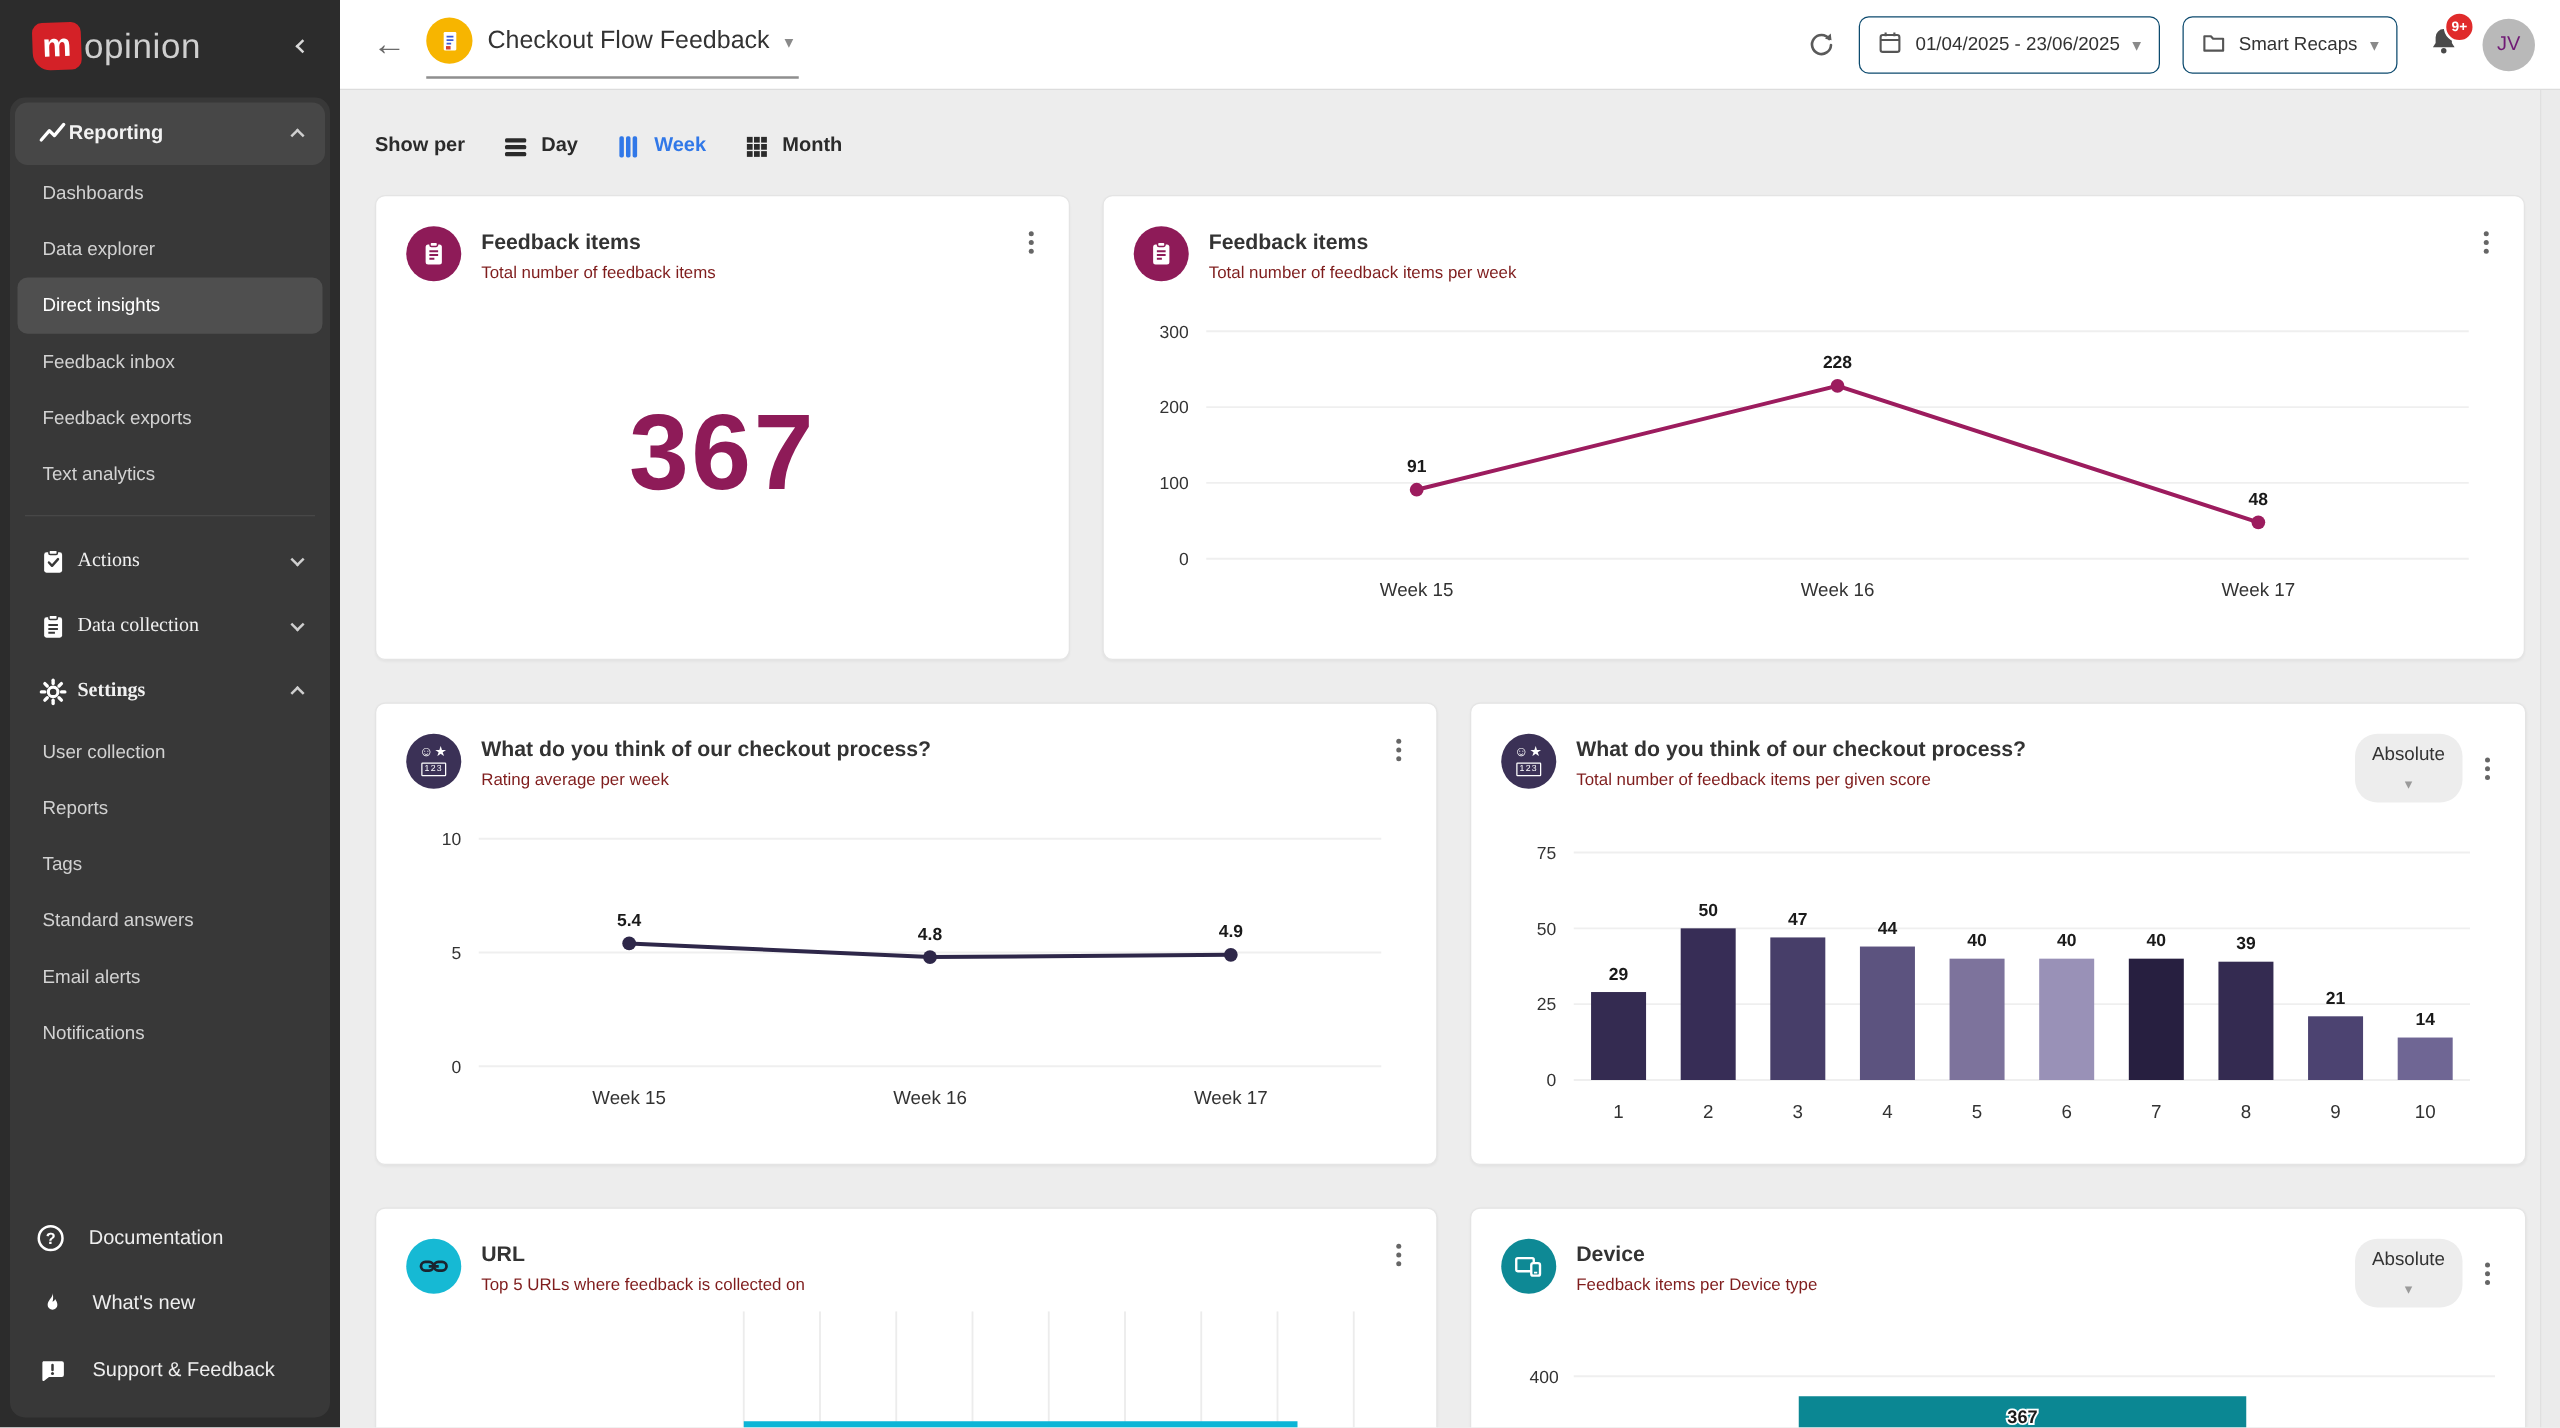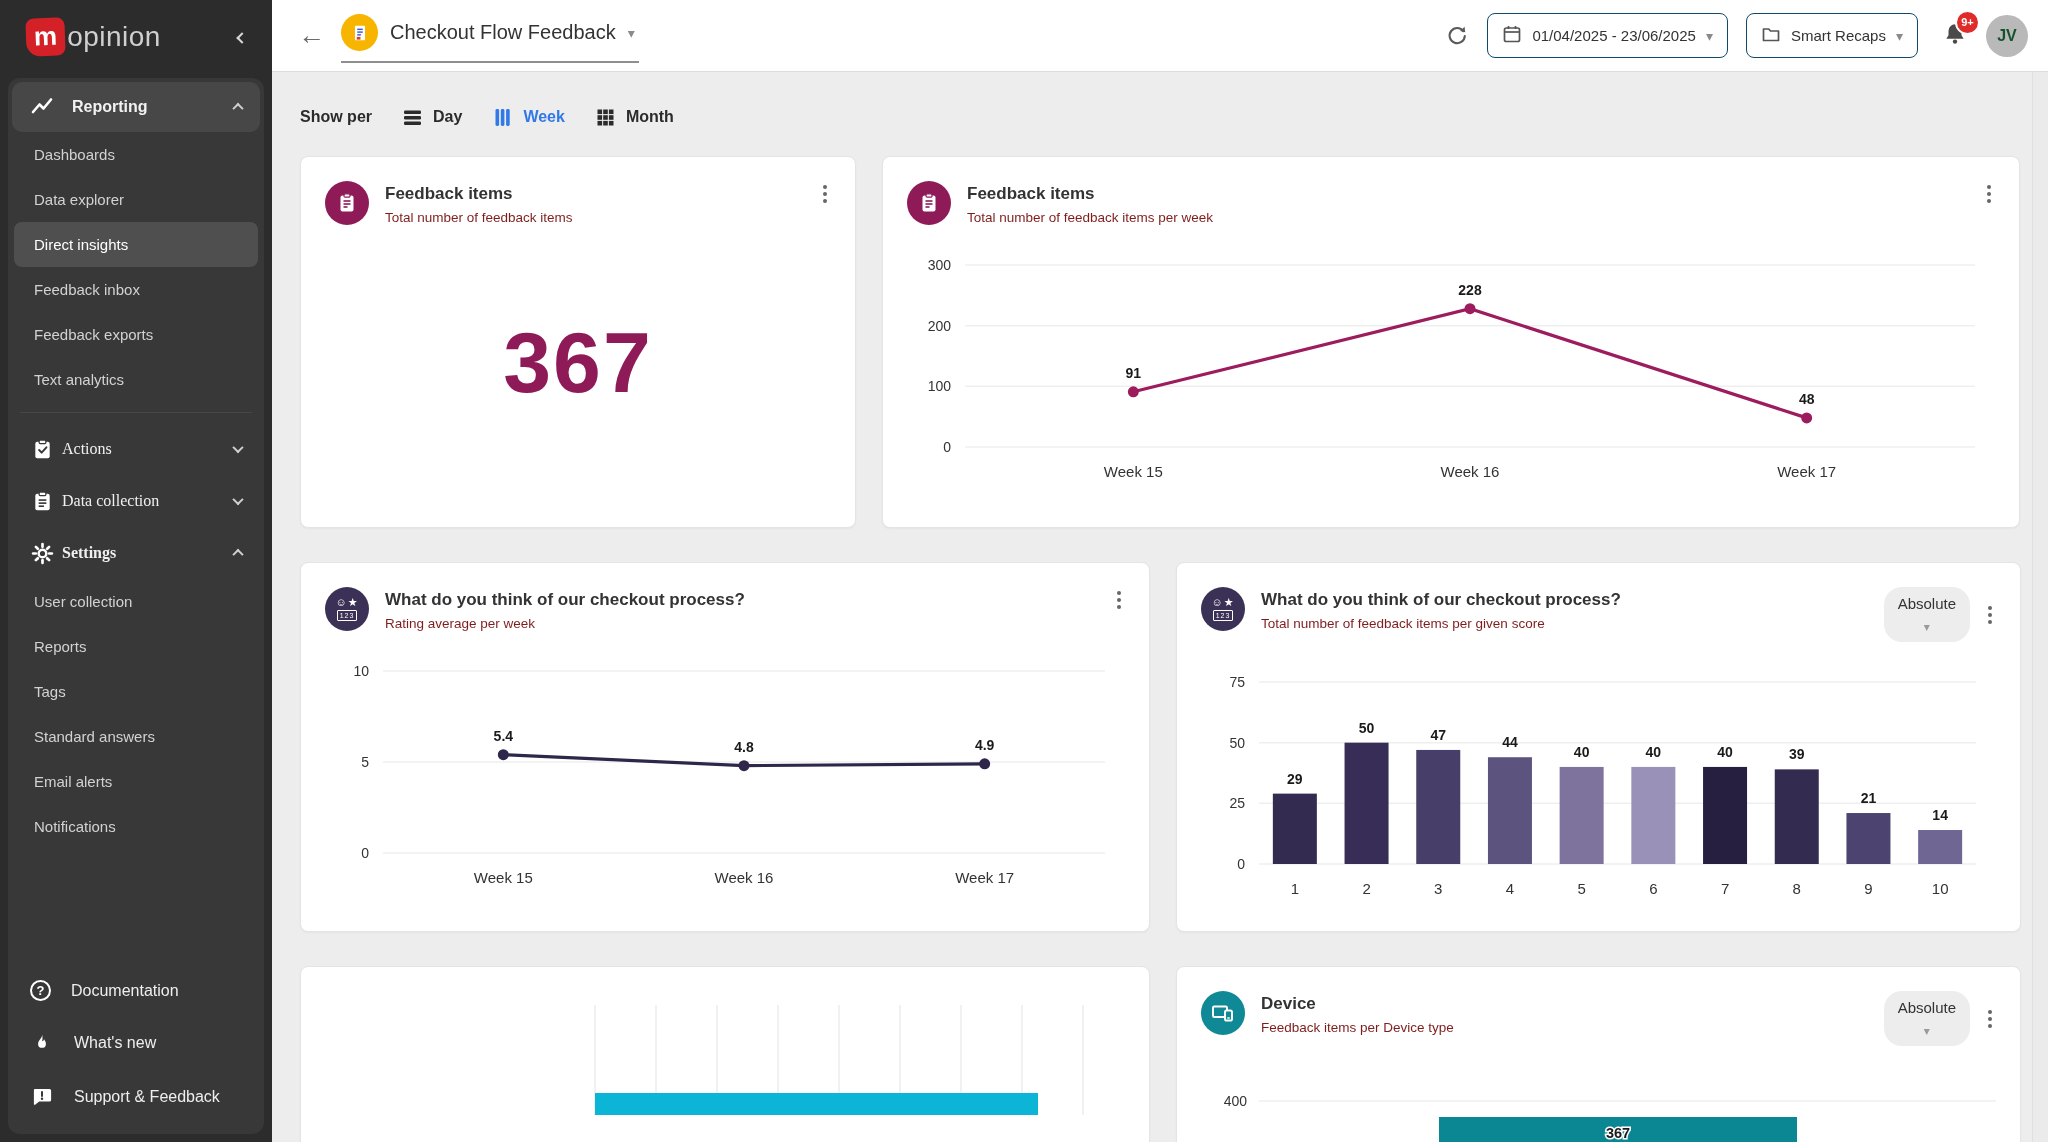--- a/index.html
+++ b/index.html
@@ -11,21 +11,21 @@
   .logo-row { height:74px; display:flex; align-items:center; padding:0 22px 0 26px; }
   .logo { display:flex; align-items:center; gap:2px; flex:1; }
   .logo-m { background:#d42127; color:#fff; font-weight:bold; font-size:26px; line-height:1; padding:5px 8px 7px; border-radius:8px 8px 8px 14px; transform:rotate(-2deg); }
   .logo-rest { color:#cfcfcf; font-size:28px; letter-spacing:0.5px; }
   .collapse-btn { color:#d8d8d8; cursor:pointer; padding:4px; }
   .chev { display:inline-block; width:8px; height:8px; border-right:2px solid currentColor; border-bottom:2px solid currentColor; }
   .chev.down { transform:rotate(45deg) translate(-1px,-1px); }
   .chev.up { transform:rotate(-135deg) translate(-1px,-1px); }
   .chev.left { transform:rotate(135deg); }
   .side-panel { position:absolute; left:8px; right:8px; top:78px; bottom:8px; background:#383838; border-radius:12px; display:flex; flex-direction:column; padding:4px 4px 10px; }
-  .group-header { display:flex; align-items:center; gap:18px; background:#474747; border-radius:10px; padding:13px 18px; color:#f2f2f2; font-weight:bold; font-size:16px; cursor:pointer; }
+  .group-header { display:flex; align-items:center; gap:1px; background:#474747; border-radius:10px; padding:13px 18px; color:#f2f2f2; font-weight:bold; font-size:16px; cursor:pointer; }
   .group-header .chev, .section-row .chev { margin-left:auto; color:#cfcfcf; }
   .side-item { padding:14px 18px 14px 20px; color:#d2d2d2; font-size:15px; border-radius:8px; margin:0 2px; cursor:pointer; }
   .side-item.active { background:#4f4f4f; color:#ffffff; }
   .side-divider { border-top:1px solid #474747; margin:10px 8px; }
   .section-row { display:flex; align-items:center; gap:8px; padding:14px 18px; color:#f0f0f0; font-size:16px; cursor:pointer;font-family:Liberation Serif, serif; }
   .section-row.bold { font-weight:bold; }
   .section-icon { width:24px; height:24px; display:flex; align-items:center; justify-content:center; }
   .spacer { flex:1; }
   .footer-row { display:flex; align-items:center; gap:20px; padding:15px 18px; color:#eeeeee; font-size:16px; cursor:pointer; }
   .q-circle { width:21px; height:21px; border:2px solid #fff; border-radius:50%; color:#fff; font-size:13px; font-weight:bold; display:flex; align-items:center; justify-content:center; }
@@ -35,21 +35,21 @@
   .back-arrow { font-size:27px; color:#6b6b6b; cursor:pointer; margin-right:16px; }
   .title-wrap { display:flex; align-items:center; gap:12px; border-bottom:2px solid #8f8f8f; padding:6px 4px 10px 0; cursor:pointer; }
   .form-badge { width:37px; height:37px; border-radius:50%; background:#f7b500; display:flex; align-items:center; justify-content:center; }
   .page-title { font-size:20px; color:#333; font-weight:500; }
   .caret { color:#8a8a8a; font-size:14px; }
   .topbar-right { margin-left:auto; display:flex; align-items:center; gap:18px; }
   .icon-btn { cursor:pointer; display:flex; align-items:center; }
   .tb-btn { display:flex; align-items:center; gap:10px; border:1px solid #0c4a6e; border-radius:8px; padding:10px 14px; font-size:15px; color:#333; cursor:pointer; background:#fff; }
   .bell-wrap { position:relative; cursor:pointer; margin-left:6px; }
   .badge { position:absolute; top:-11px; right:-12px; background:#e02b2b; color:#fff; border:2px solid #fff; border-radius:50%; width:25px; height:25px; font-size:11px; font-weight:bold; display:flex; align-items:center; justify-content:center; }
-  .avatar { width:42px; height:42px; border-radius:50%; background:#b9b9b9; color:#14532d; font-weight:bold; font-size:16px; display:flex; align-items:center; justify-content:center; cursor:pointer; }
+  .avatar { width:42px; height:42px; border-radius:50%; background:#b9b9b9; color:#701a75; font-weight:normal; font-size:16px; display:flex; align-items:center; justify-content:center; cursor:pointer; }
 
   
   .content { position:absolute; left:272px; top:72px; right:16px; height:1070px; overflow:hidden; padding:26px 12px 0 28px; }
   .scroll-gutter { position:absolute; right:0; top:72px; bottom:0; width:16px; background:#ebebeb; border-left:1px solid #e0e0e0; }
   .toolbar { display:flex; align-items:center; gap:30px; margin-bottom:20px; height:38px; }
   .toolbar-label { font-size:16px; font-weight:bold; color:#2b2b2b; }
   .toggle { display:flex; align-items:center; gap:10px; font-size:16px; font-weight:bold; color:#2b2b2b; cursor:pointer; }
   .toggle.selected { color:#3178e8; }
 
   .card-row { display:flex; gap:26px; margin-bottom:34px; }
@@ -451,20 +451,40 @@
               <rect x="717.15" y="174.02666666666667" width="44" height="33.97333333333333" fill="#6f6694"></rect>
               <text x="739.15" y="164.02666666666667" text-anchor="middle" font-size="14" font-weight="600" fill="#1a1a1a">14</text>
               <text x="739.15" y="238" text-anchor="middle" font-size="15" fill="#333">10</text>
             </svg>
         </div>
       </section>
     </div>
 
     <div class="card-row">
       <section class="card" style="width:850px;height:330px;">
+        <div class="card-header">
+          <span class="icon-circle" style="background:#16b9d4;">
+            <svg width="26" height="26" viewBox="0 0 26 26">
+                <rect x="2.8" y="9.5" width="10" height="7" rx="3.5" fill="none" stroke="#1b2430" stroke-width="2.2"></rect>
+                <rect x="13.2" y="9.5" width="10" height="7" rx="3.5" fill="none" stroke="#1b2430" stroke-width="2.2"></rect>
+                <line x1="9" y1="13" x2="17" y2="13" stroke="#1b2430" stroke-width="2.2"></line>
+              </svg>
+          </span>
+          <div class="titles">
+            <h3>URL</h3>
+            <p>Top 5 URLs where feedback is collected on</p>
+          </div>
+          <div class="header-actions">
+            <span class="kebab">
+                <i></i>
+                <i></i>
+                <i></i>
+              </span>
+          </div>
+        </div>
         <div class="chart-wrap">
           <svg id="bar-url" width="800" height="110">
               <line x1="270" x2="270" y1="0" y2="110" stroke="#ececec" stroke-width="1.5"></line>
               <line x1="331" x2="331" y1="0" y2="110" stroke="#ececec" stroke-width="1.5"></line>
               <line x1="392" x2="392" y1="0" y2="110" stroke="#ececec" stroke-width="1.5"></line>
               <line x1="453" x2="453" y1="0" y2="110" stroke="#ececec" stroke-width="1.5"></line>
               <line x1="514" x2="514" y1="0" y2="110" stroke="#ececec" stroke-width="1.5"></line>
               <line x1="575" x2="575" y1="0" y2="110" stroke="#ececec" stroke-width="1.5"></line>
               <line x1="636" x2="636" y1="0" y2="110" stroke="#ececec" stroke-width="1.5"></line>
               <line x1="697" x2="697" y1="0" y2="110" stroke="#ececec" stroke-width="1.5"></line>

